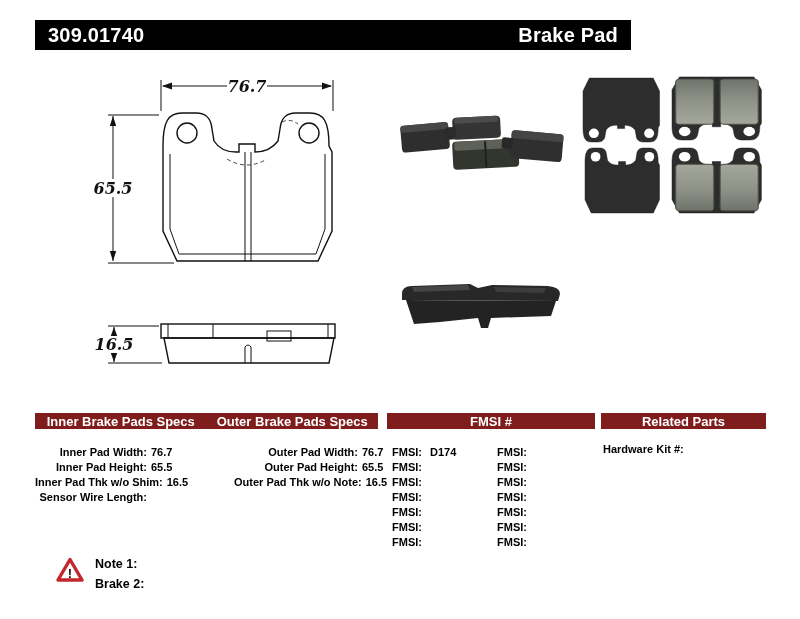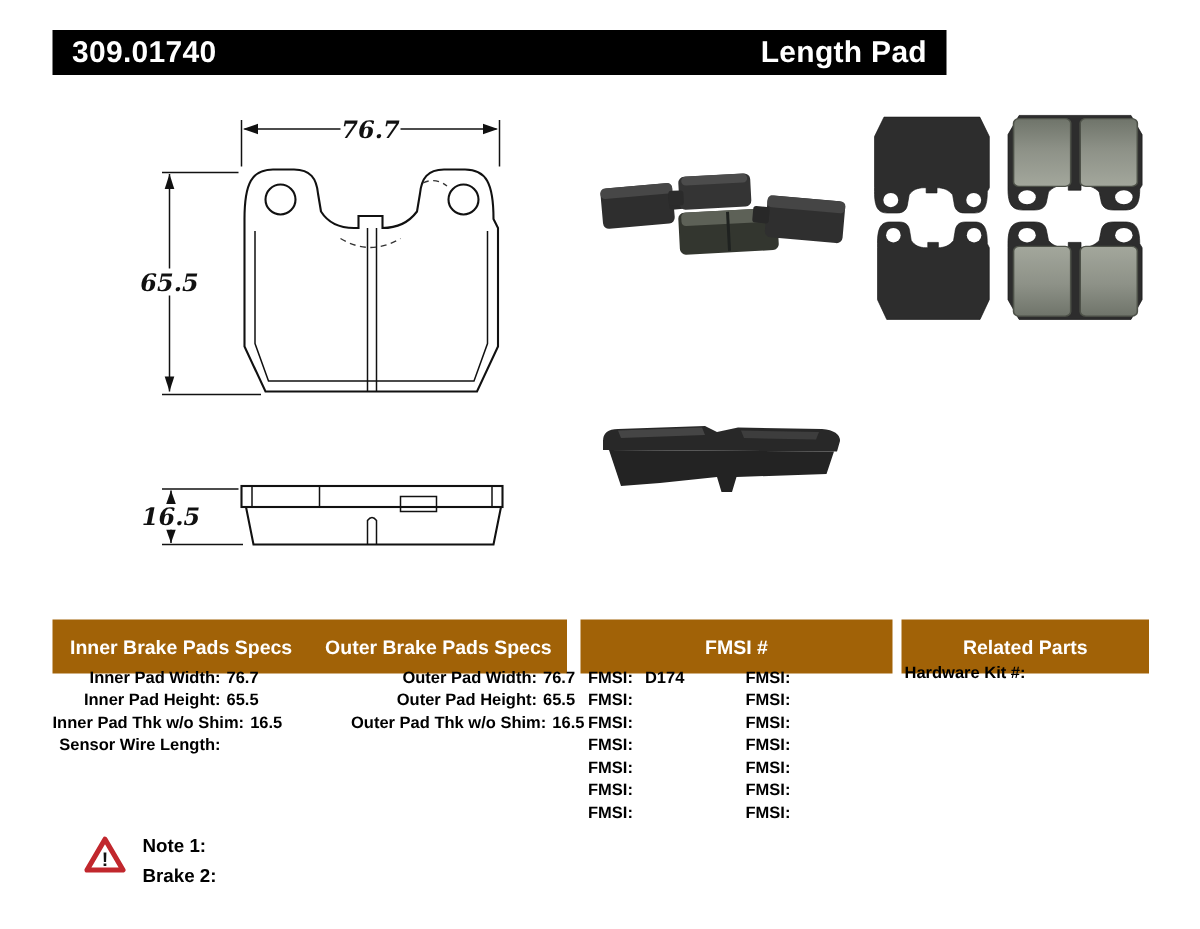--- a/index.html
+++ b/index.html
@@ -7,21 +7,21 @@
 
   .titlebar{position:absolute;left:35px;top:20px;width:596px;height:30px;background:#000;color:#fff;
     display:flex;justify-content:space-between;align-items:center;padding:0 13px;box-sizing:border-box;
     font-weight:bold;font-size:20px;letter-spacing:.2px;}
 
   svg{position:absolute;}
   #front-view{left:60px;top:72px;}
   #side-view{left:60px;top:305px;}
   #photos{left:390px;top:70px;}
 
-  .th{position:absolute;top:413px;height:36px;background:#a16207;color:#fff;font-weight:bold;font-size:13px;
+  .th{position:absolute;top:413px;height:16px;background:#7f1d1d;color:#fff;font-weight:bold;font-size:13px;
     display:flex;align-items:center;justify-content:center;}
   #th-specs{left:35px;width:343px;}
   #th-specs span{width:50%;text-align:center;}
   #th-fmsi{left:387px;width:208px;}
   #th-related{left:601px;width:165px;}
 
   .body-col{position:absolute;top:444px;font-size:11px;font-weight:bold;color:#000;}
   .spec-row{display:flex;height:15px;align-items:center;}
   .spec-label{flex:1;text-align:right;white-space:nowrap;}
   .spec-value{width:34px;text-align:left;padding-left:4px;white-space:nowrap;}
@@ -45,21 +45,21 @@
   .hole{fill:#fff;stroke:#111;stroke-width:1.4;}
   .wmtext{font-family:"Liberation Sans",sans-serif;font-weight:bold;font-size:13px;fill:#d7d7d7;letter-spacing:1px;}
   .pad-dark{fill:#2d2d2d;stroke:#1b1b1b;stroke-width:1;}
   .photo-hole{fill:#fff;}
 </style>
 </head>
 <body>
 
 <header class="titlebar">
   <span>309.01740</span>
-  <span>Length Pad</span>
+  <span>Brake Pad</span>
 </header>
 
 <svg id="front-view" width="320" height="232" viewBox="60 72 320 232" xmlns="http://www.w3.org/2000/svg">
   <defs>
     <pattern id="wm1" patternUnits="userSpaceOnUse" width="116" height="42" patternTransform="rotate(-25)">
       <text class="wmtext" x="2" y="14">STOPTECH</text>
       <text class="wmtext" x="58" y="36">STOPTECH</text>
     </pattern>
   </defs>
 
@@ -235,21 +235,21 @@
 <div class="body-col" id="outer-col">
   <div class="spec-row">
     <span class="spec-label">Outer Pad Width:</span>
     <span class="spec-value">76.7</span>
   </div>
   <div class="spec-row">
     <span class="spec-label">Outer Pad Height:</span>
     <span class="spec-value">65.5</span>
   </div>
   <div class="spec-row">
-    <span class="spec-label">Outer Pad Thk w/o Shim:</span>
+    <span class="spec-label">Outer Pad Thk w/o Note:</span>
     <span class="spec-value">16.5</span>
   </div>
 </div>
 
 <div class="body-col" id="fmsi-left">
   <div class="fmsi-row">
       <span>FMSI:</span>
       <span class="fmsi-val">D174</span>
     </div>
   <div class="fmsi-row">

